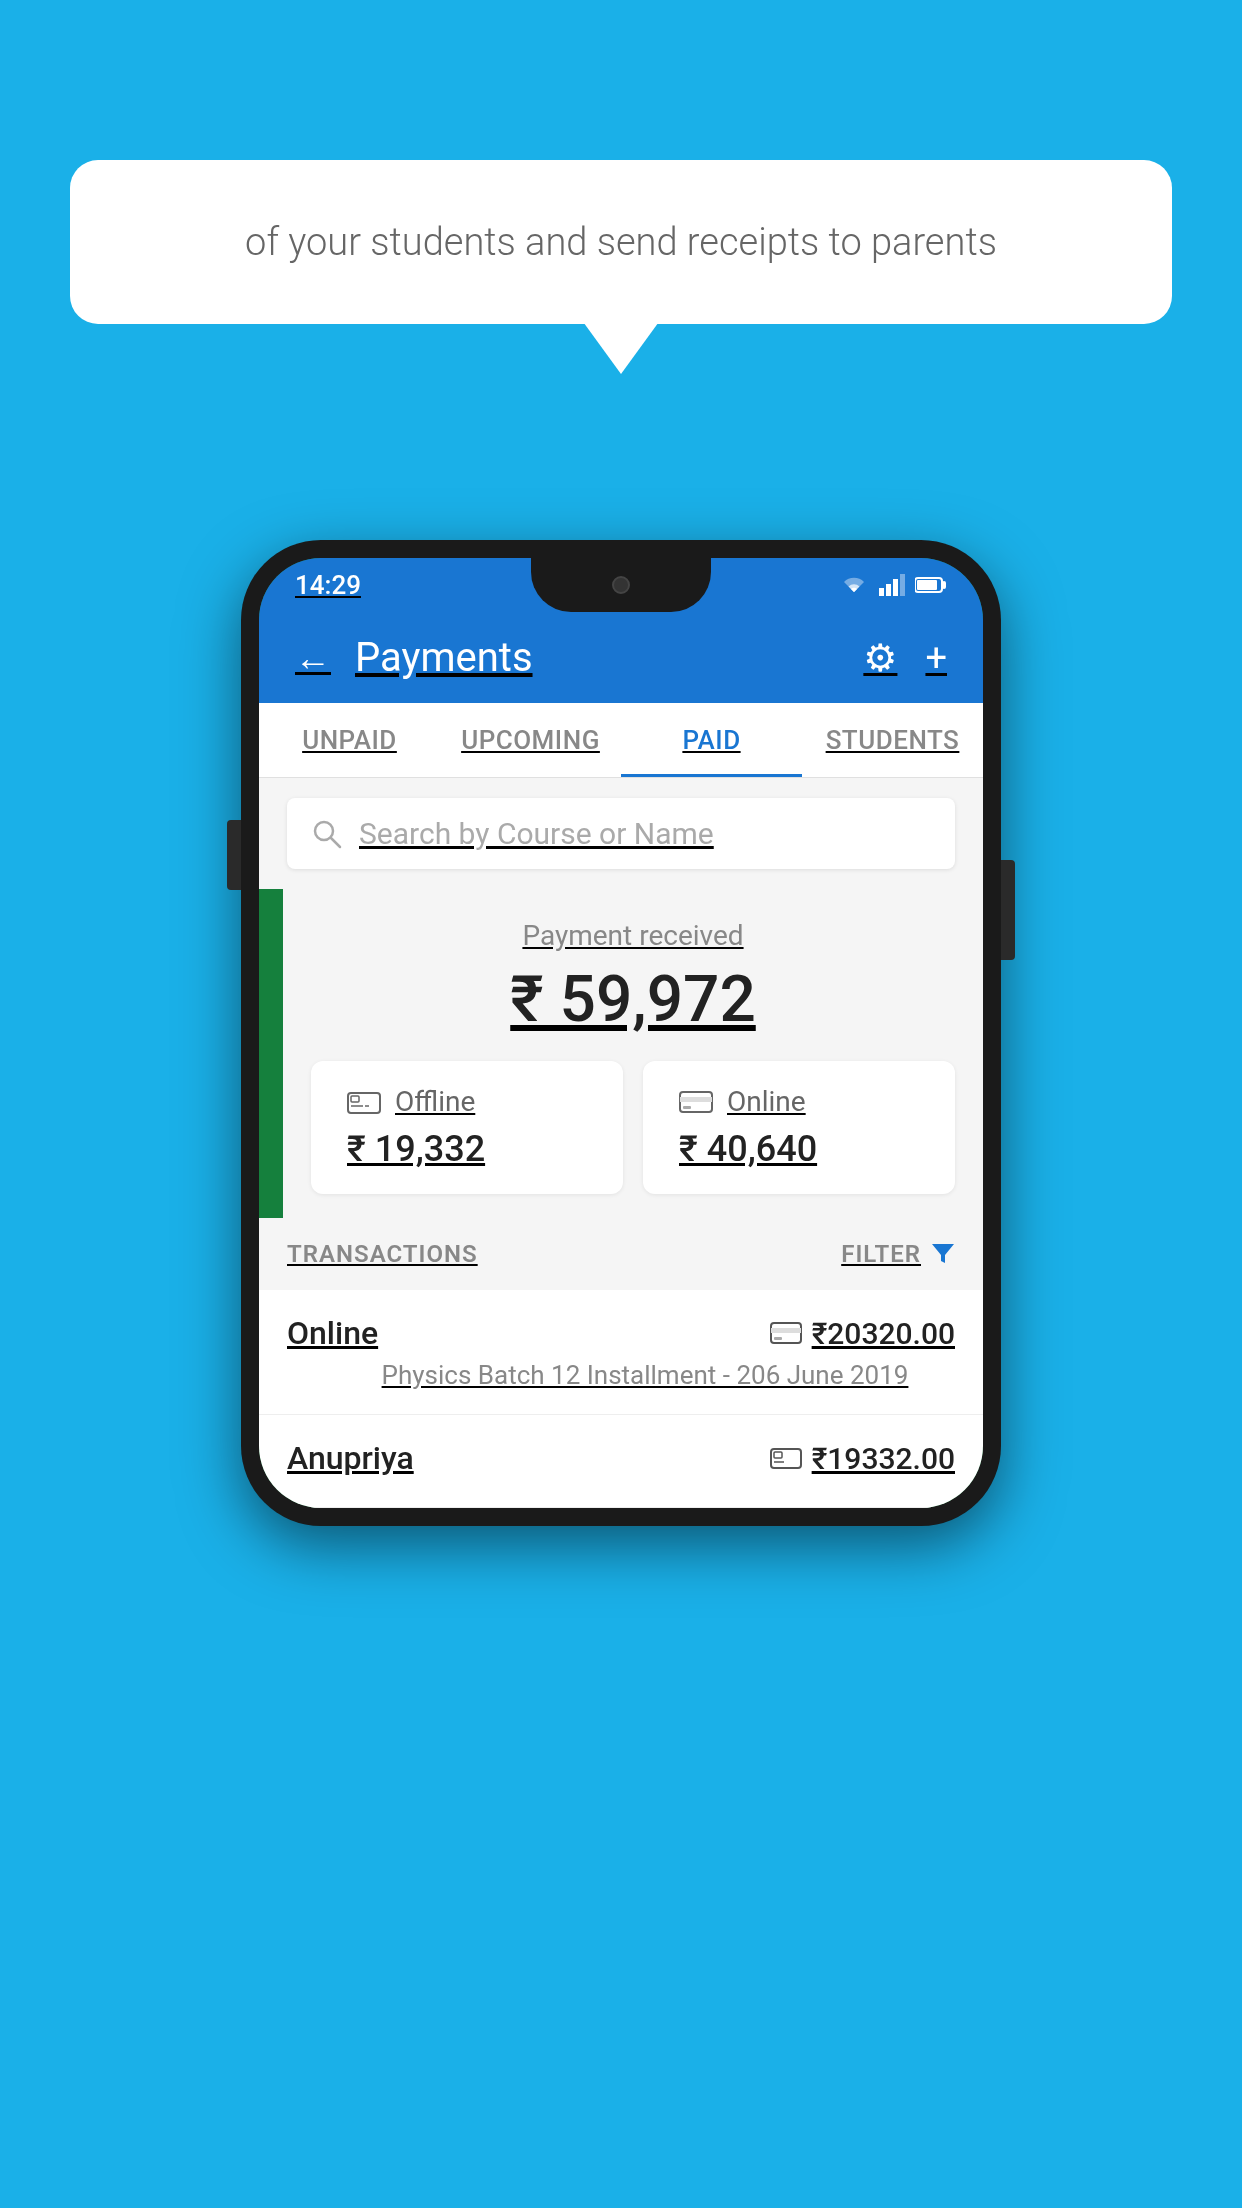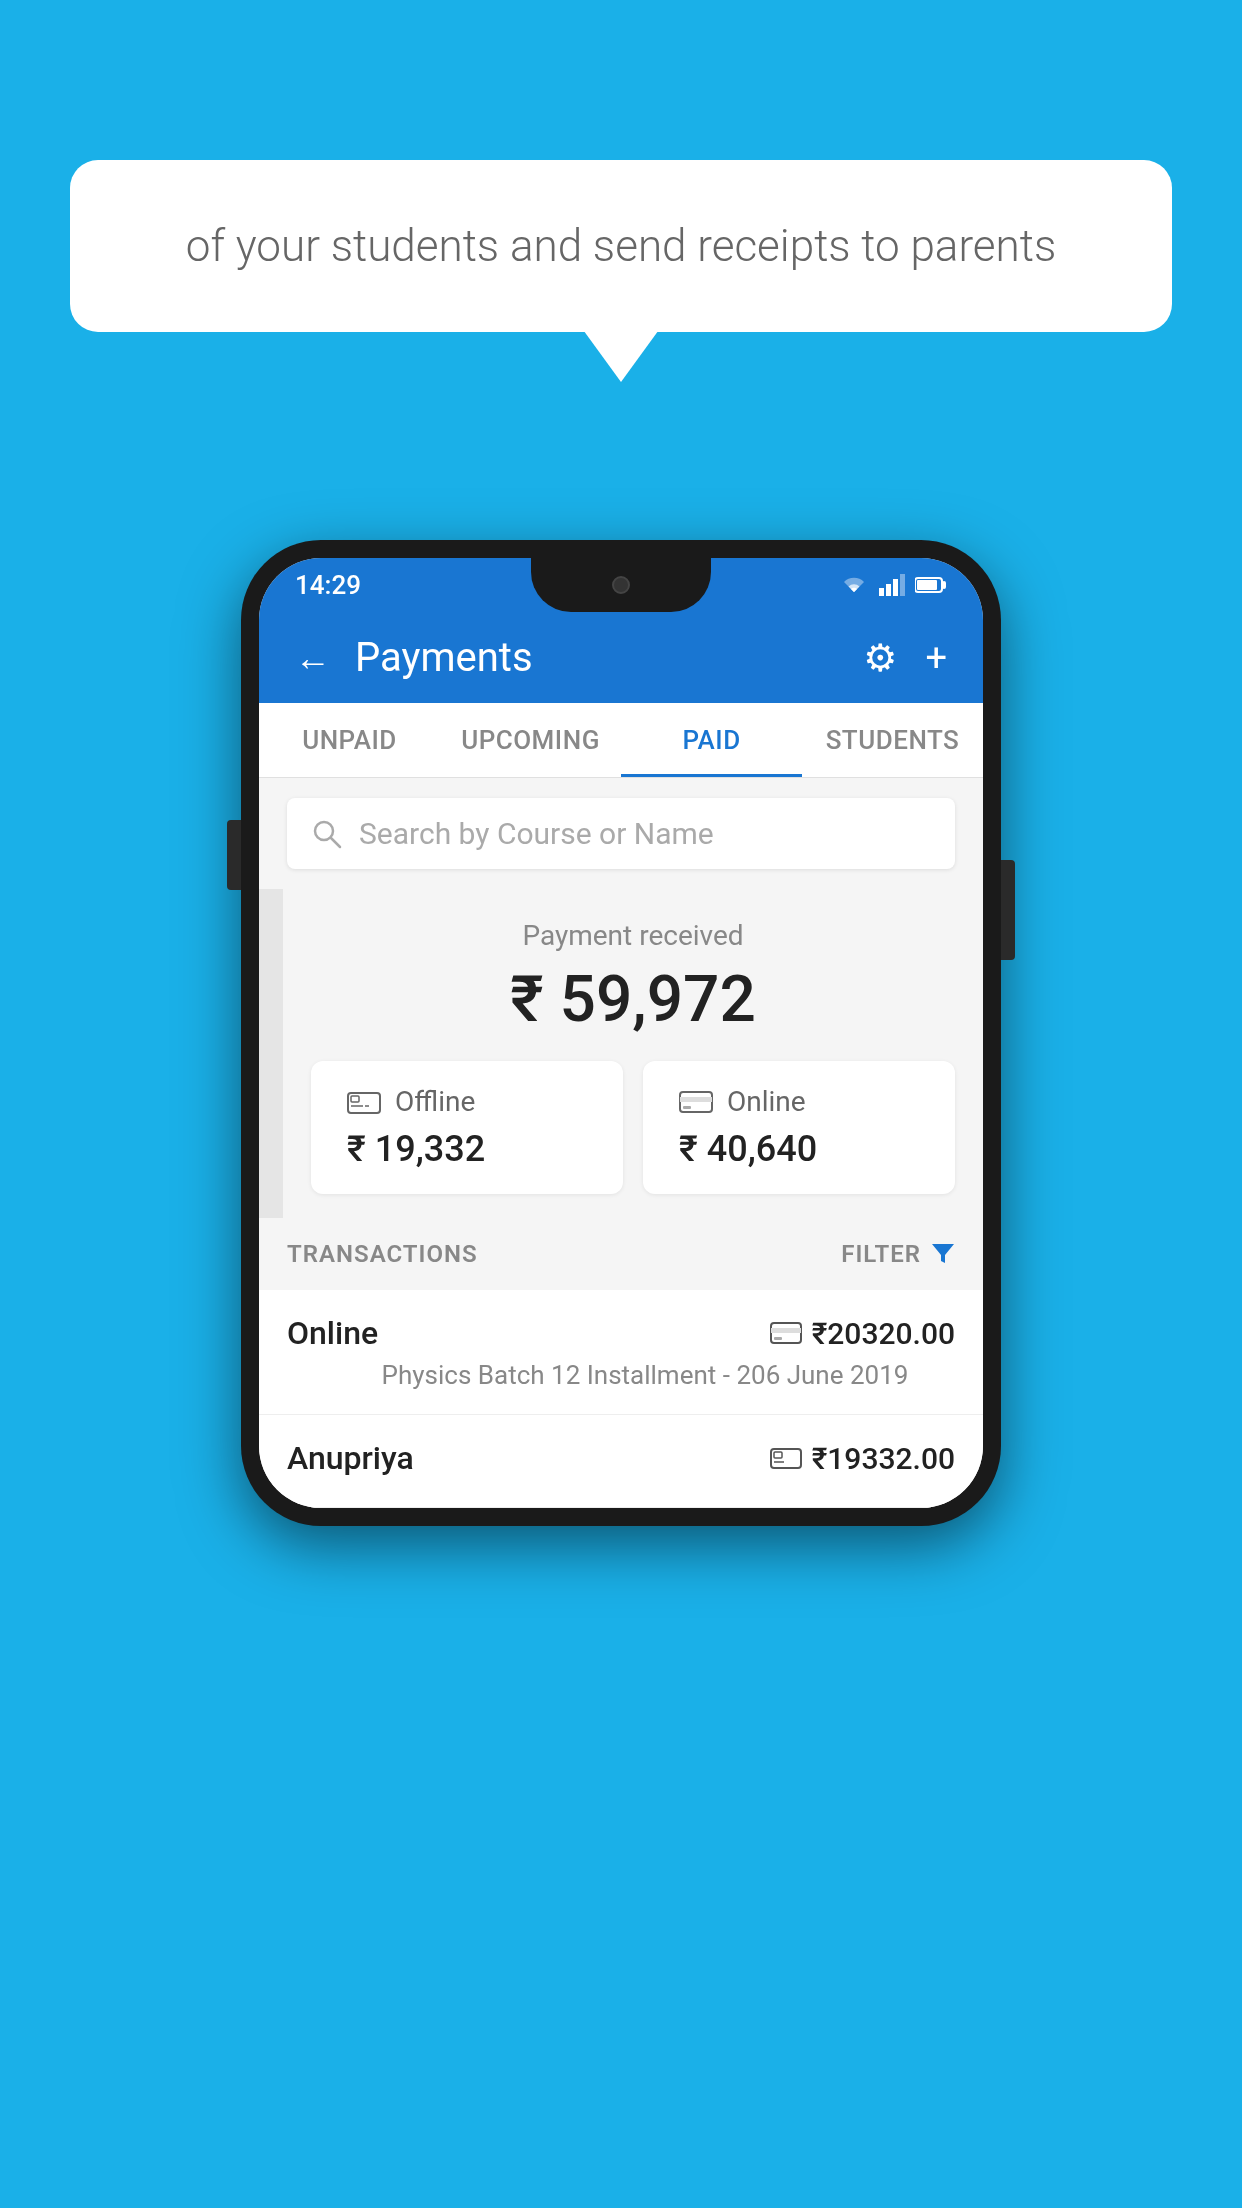--- a/index.html
+++ b/index.html
@@ -44,21 +44,21 @@
 
     .speech-bubble h1 {
       color: #1ab0e8;
       font-size: 80px;
       font-weight: 400;
       margin-bottom: 20px;
     }
 
     .speech-bubble p {
       color: #666;
-      font-size: 44px;
+      font-size: 38px;
       font-weight: 300;
     }
 
     
     .phone-wrapper {
       position: absolute;
       top: 540px;
       left: 50%;
       transform: translateX(-50%);
       width: 760px;
@@ -89,24 +89,25 @@
       position: absolute;
       right: -14px;
       top: 320px;
       width: 14px;
       height: 100px;
       background: #2a2a2a;
       border-radius: 0 4px 4px 0;
     }
 
     .phone-screen {
-      background: #e5e5e5;
+      background: #15803d;
       border-radius: 62px;
       overflow: hidden;
       position: relative;
+      text-decoration: underline;
     }
 
     
     .status-bar {
       background: #1976d2;
       height: 54px;
       display: flex;
       align-items: center;
       justify-content: space-between;
       padding: 0 36px;

